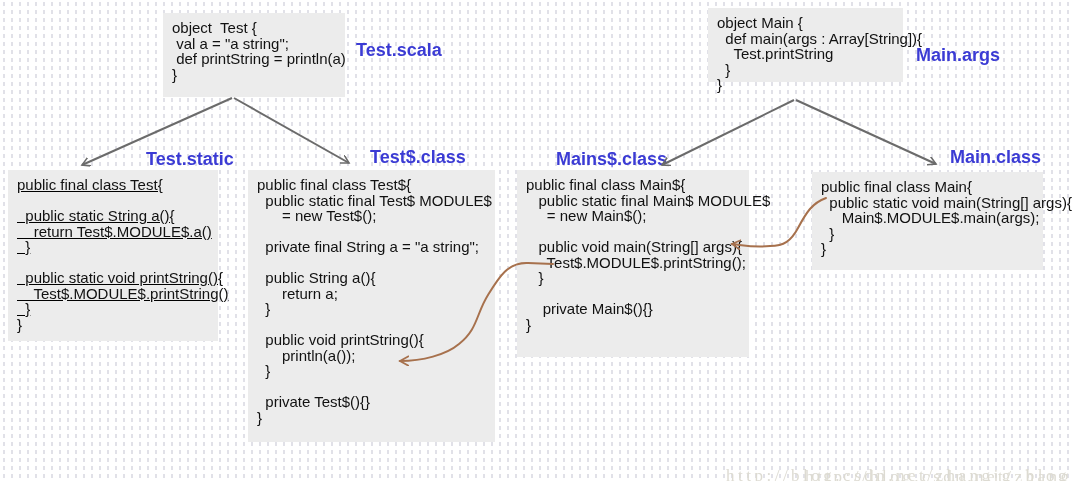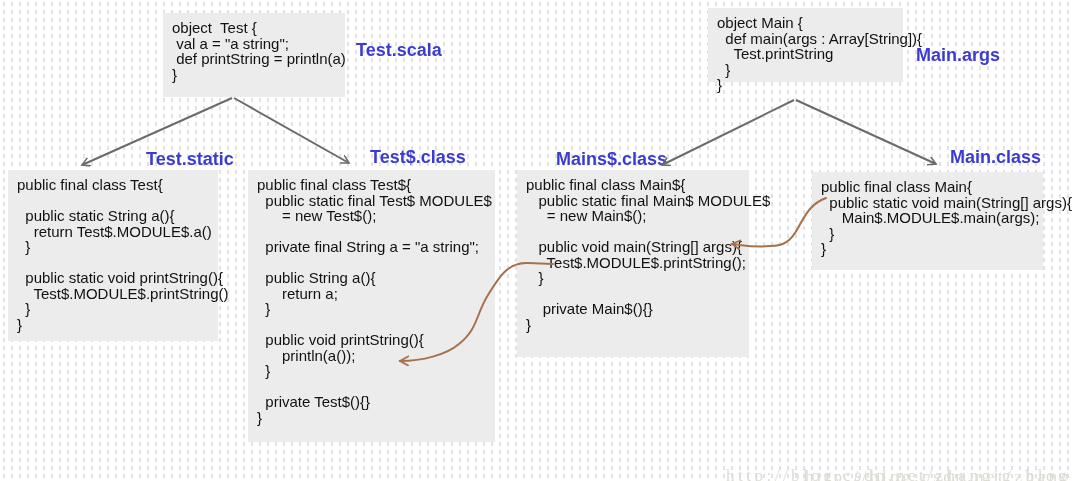--- a/index.html
+++ b/index.html
@@ -83,21 +83,21 @@
 
   <div class="code-box" style="left:708px;top:8px;width:195px;height:74px;">
     <pre>object Main {
   def main(args : Array[String]){
     Test.printString
   }
 }</pre>
   </div>
   <div class="node-label" style="left:916px;top:45px;">Main.args</div>
 
-  <div class="code-box" style="left:8px;top:170px;width:210px;height:171px;">
+  <div class="code-box" style="left:8px;top:170px;width:210px;height:171px;text-decoration:underline;">
     <pre>public final class Test{
 
   public static String a(){
     return Test$.MODULE$.a()
   }
 
   public static void printString(){
     Test$.MODULE$.printString()
   }
 }</pre>

